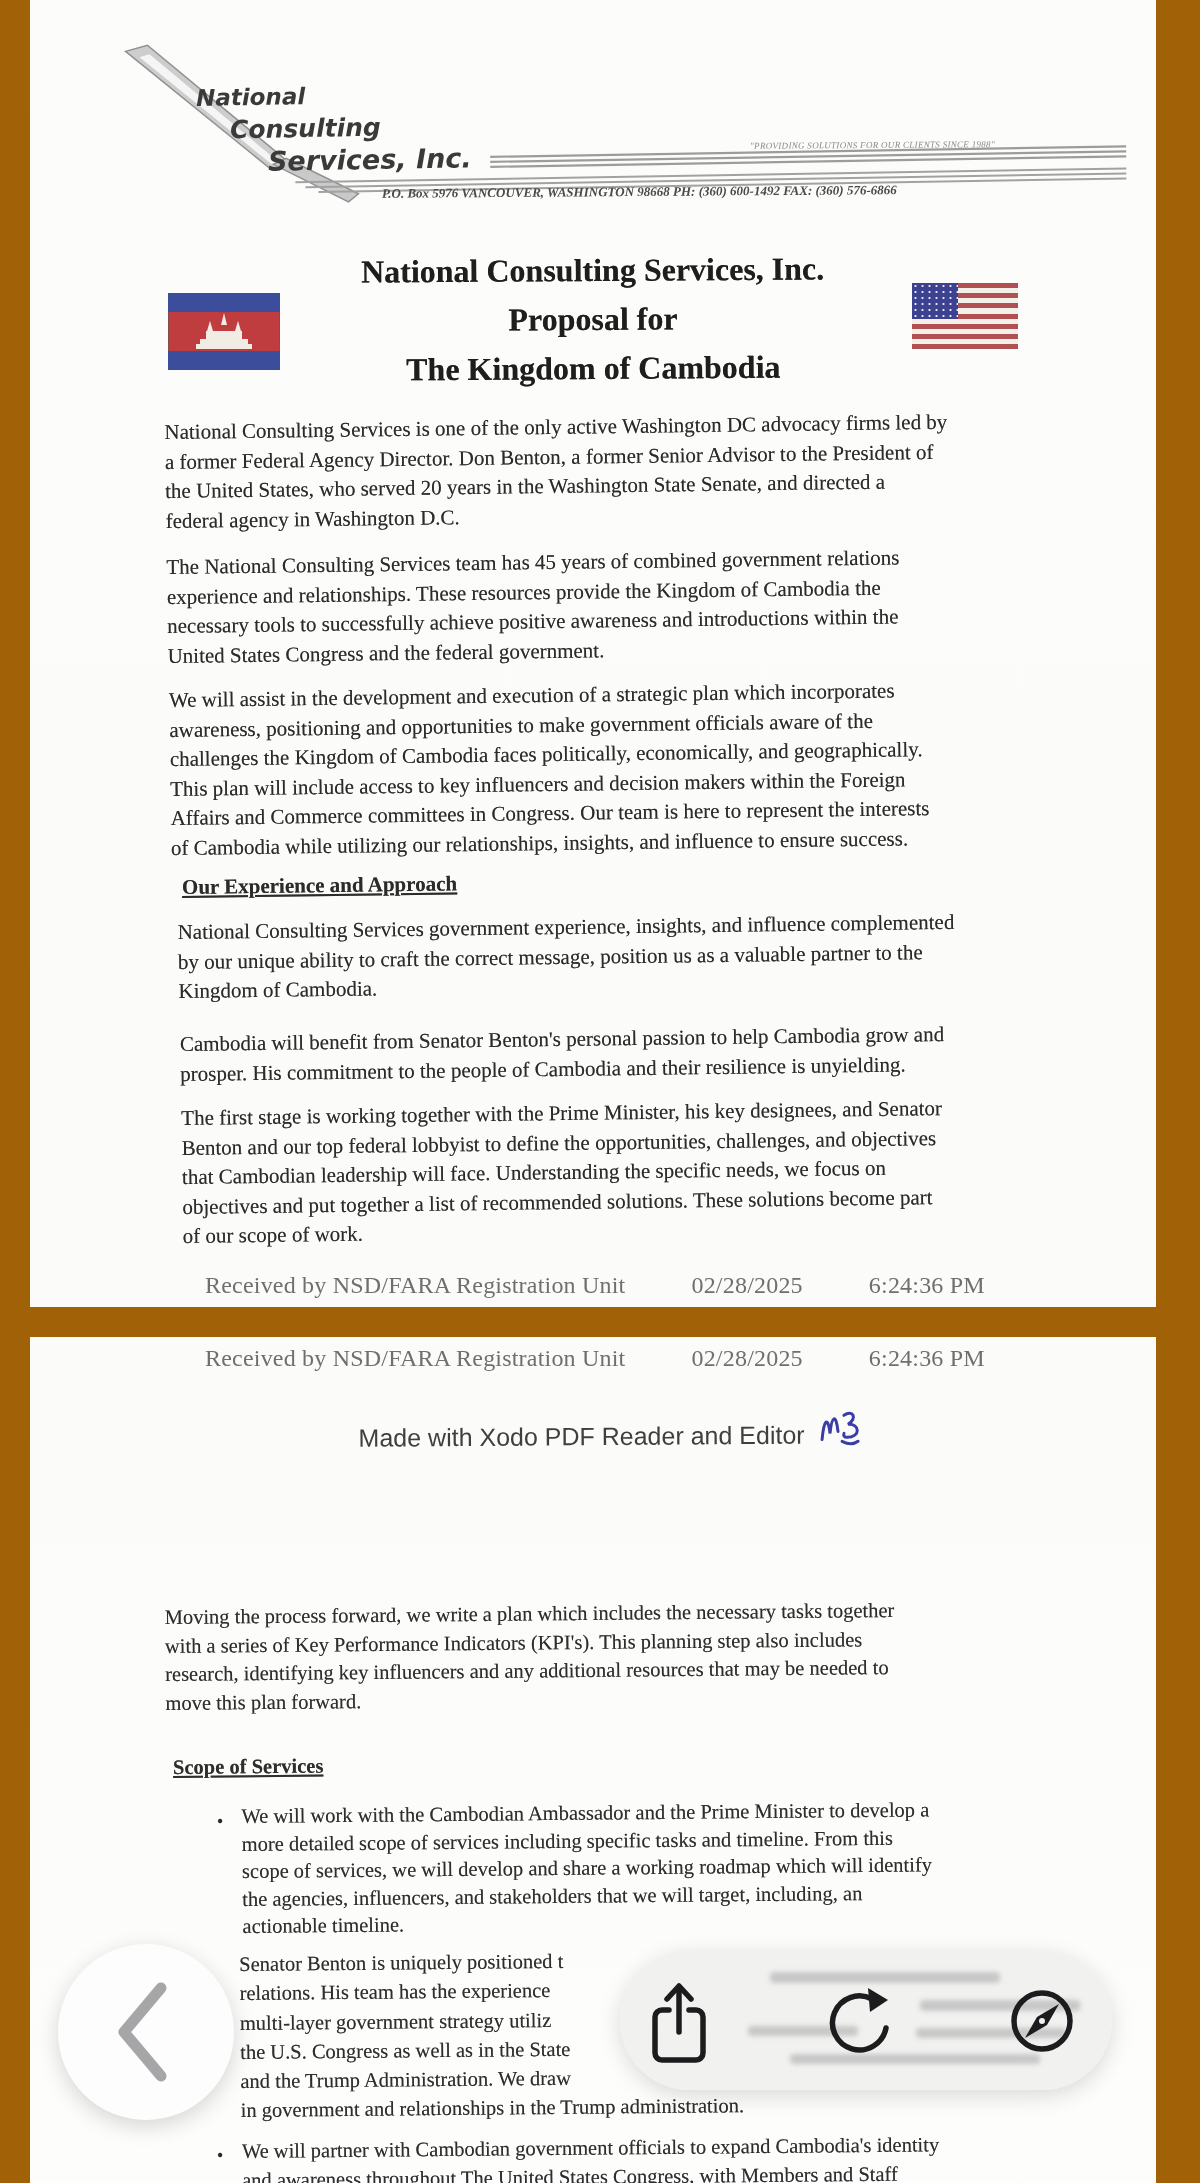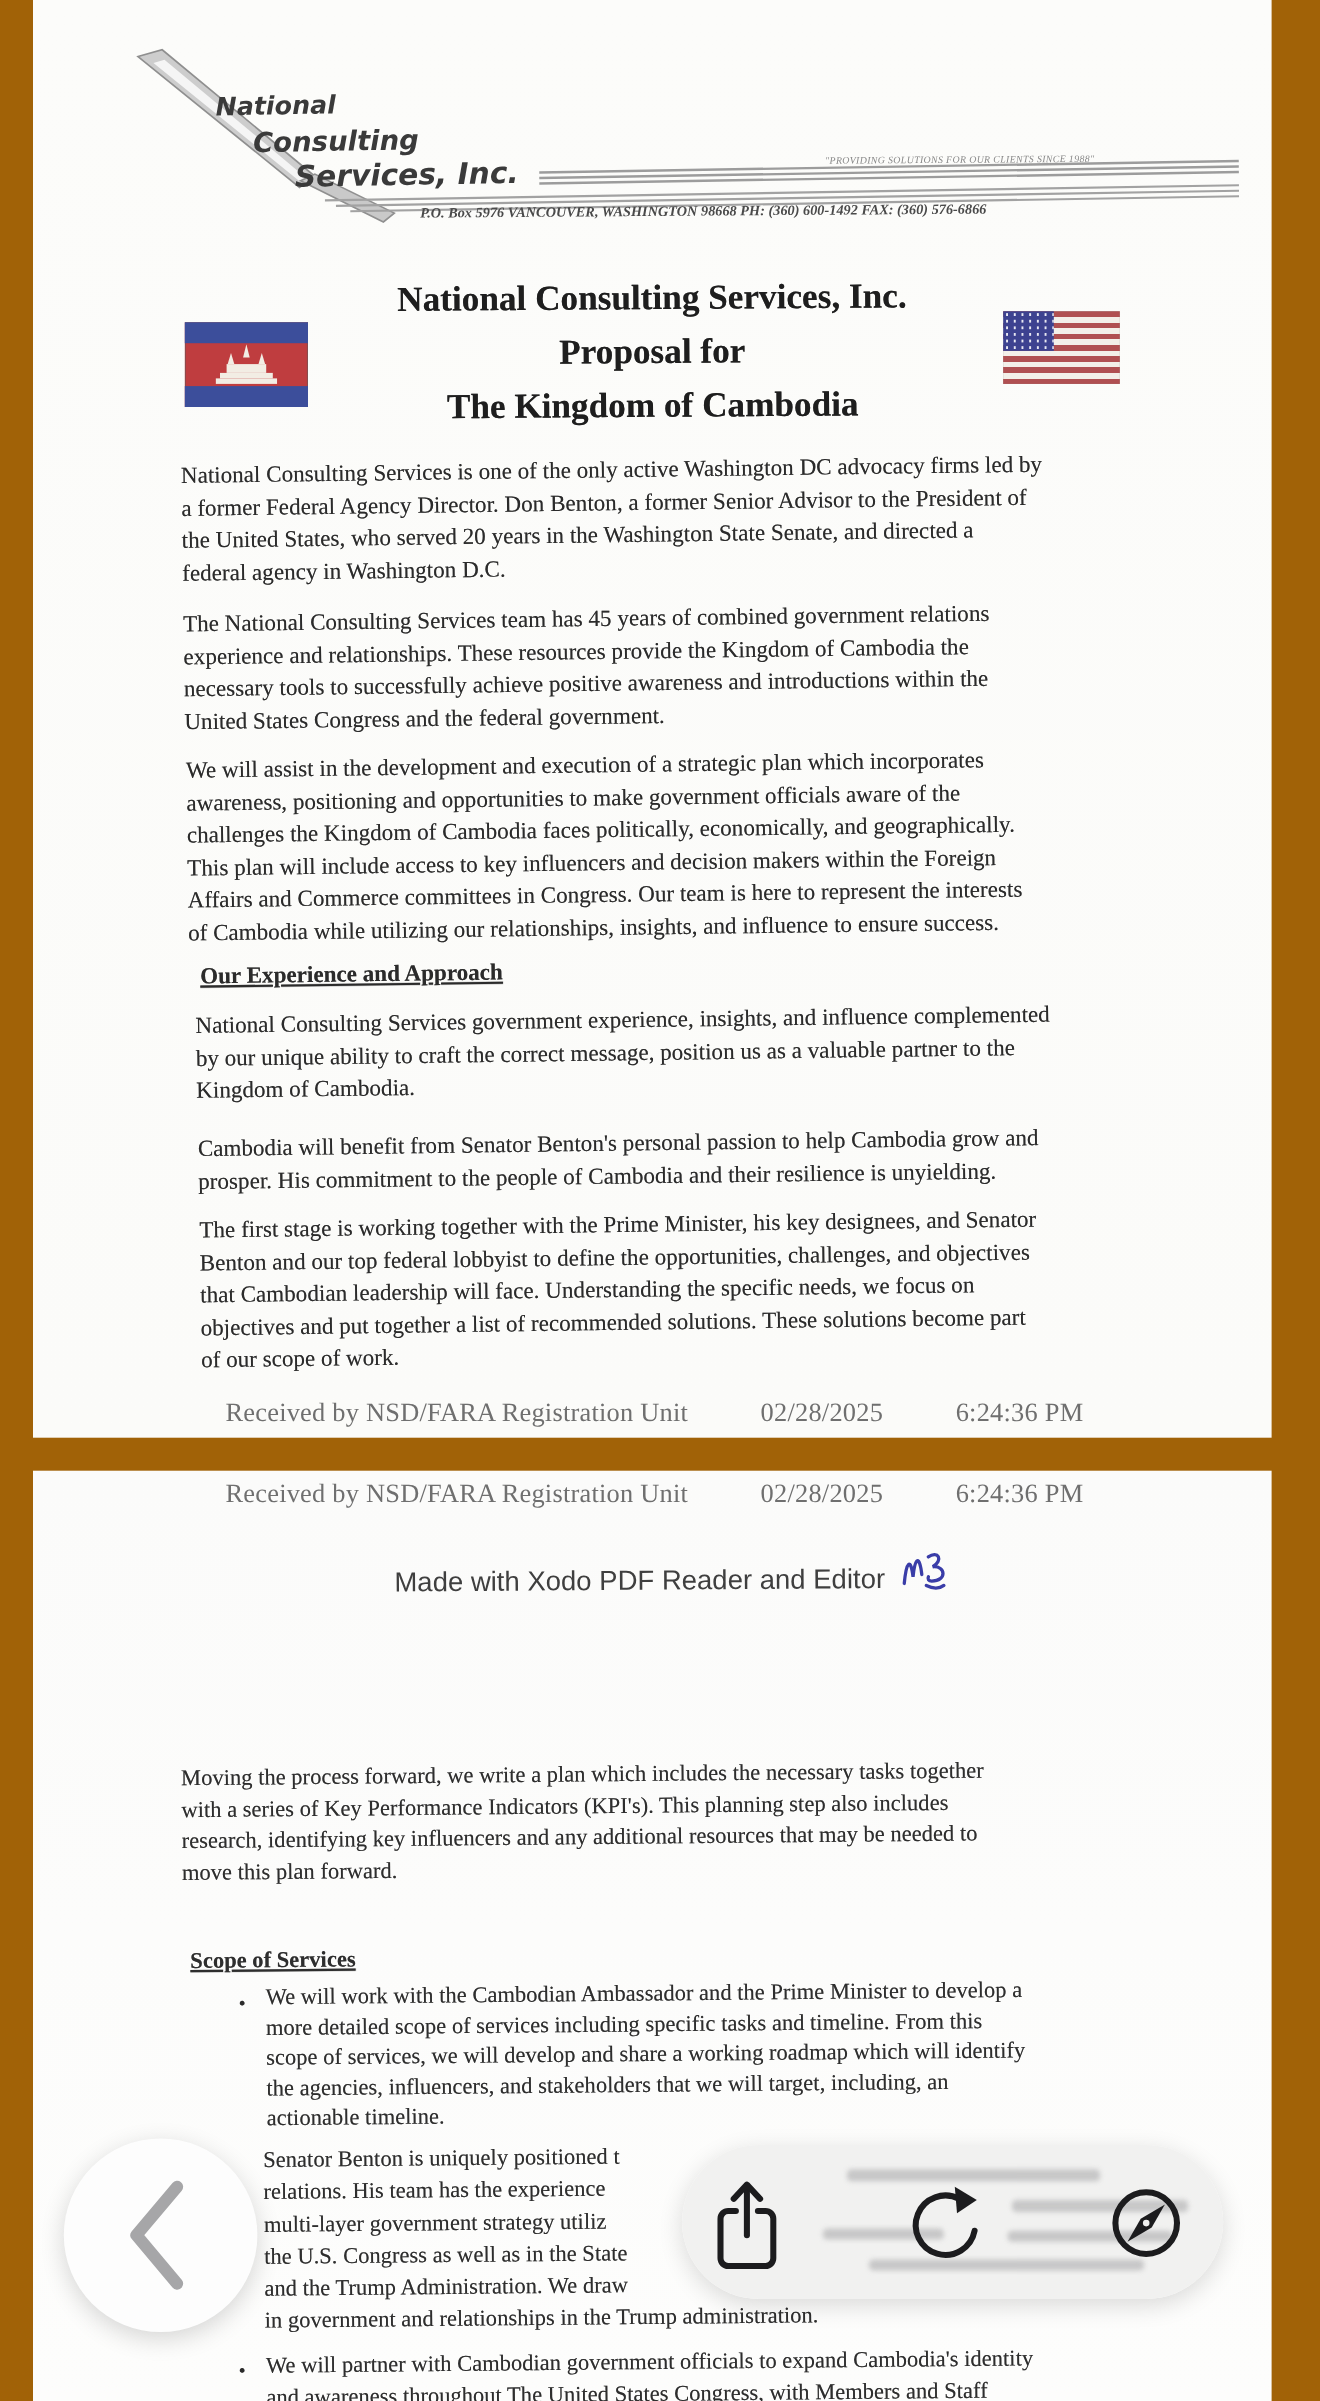--- a/index.html
+++ b/index.html
@@ -120,21 +120,21 @@
         <g fill="none" stroke="#3a3da8" stroke-width="3" stroke-linecap="round">
           <path d="M4,32 C6,12 10,8 12,26 C14,8 18,6 20,24"></path>
           <path d="M26,8 c9,-6 14,3 4,9 c12,-1 13,13 -1,13 c-3,0 -4,-2 -3,-4"></path>
           <path d="M24,34 c6,3 12,3 16,0"></path>
         </g>
       </svg>
     </div>
 
     <div class="abs doc2 tilt2" style="left:135px;top:266px;">Moving the process forward, we write a plan which includes the necessary tasks together<br>with a series of Key Performance Indicators (KPI's). This planning step also includes<br>research, identifying key influencers and any additional resources that may be needed to<br>move this plan forward.</div>
 
-    <div class="abs doc2 tilt2" style="left:143px;top:432px;"><span class="underl">Scope of Services</span></div>
+    <div class="abs doc2 tilt2" style="left:143px;top:416px;"><span class="underl">Scope of Services</span></div>
 
     <div class="abs doc2 bullet-dot tilt2" style="left:187px;top:470px;">•</div>
     <div class="abs doc2 tilt2" style="left:212px;top:466px;line-height:27.5px;">We will work with the Cambodian Ambassador and the Prime Minister to develop a<br>more detailed scope of services including specific tasks and timeline.  From this<br>scope of services, we will develop and share a working roadmap which will identify<br>the agencies, influencers, and stakeholders that we will target, including, an<br>actionable timeline.</div>
 
     <div class="abs doc2 tilt2" style="left:210px;top:613px;line-height:29.3px;">Senator Benton is uniquely positioned t<br>relations. His team has the experience<br>multi-layer government strategy utiliz<br>the U.S. Congress as well as in the State<br>and the Trump Administration. We draw<br>in government and relationships in the Trump administration.</div>
 
     <div class="abs doc2 bullet-dot tilt2" style="left:187px;top:804px;">•</div>
     <div class="abs doc2 tilt2" style="left:212px;top:800px;line-height:29px;">We will partner with Cambodian government officials to expand Cambodia's identity<br>and awareness throughout The United States Congress, with Members and Staff</div>
   </div>
 

